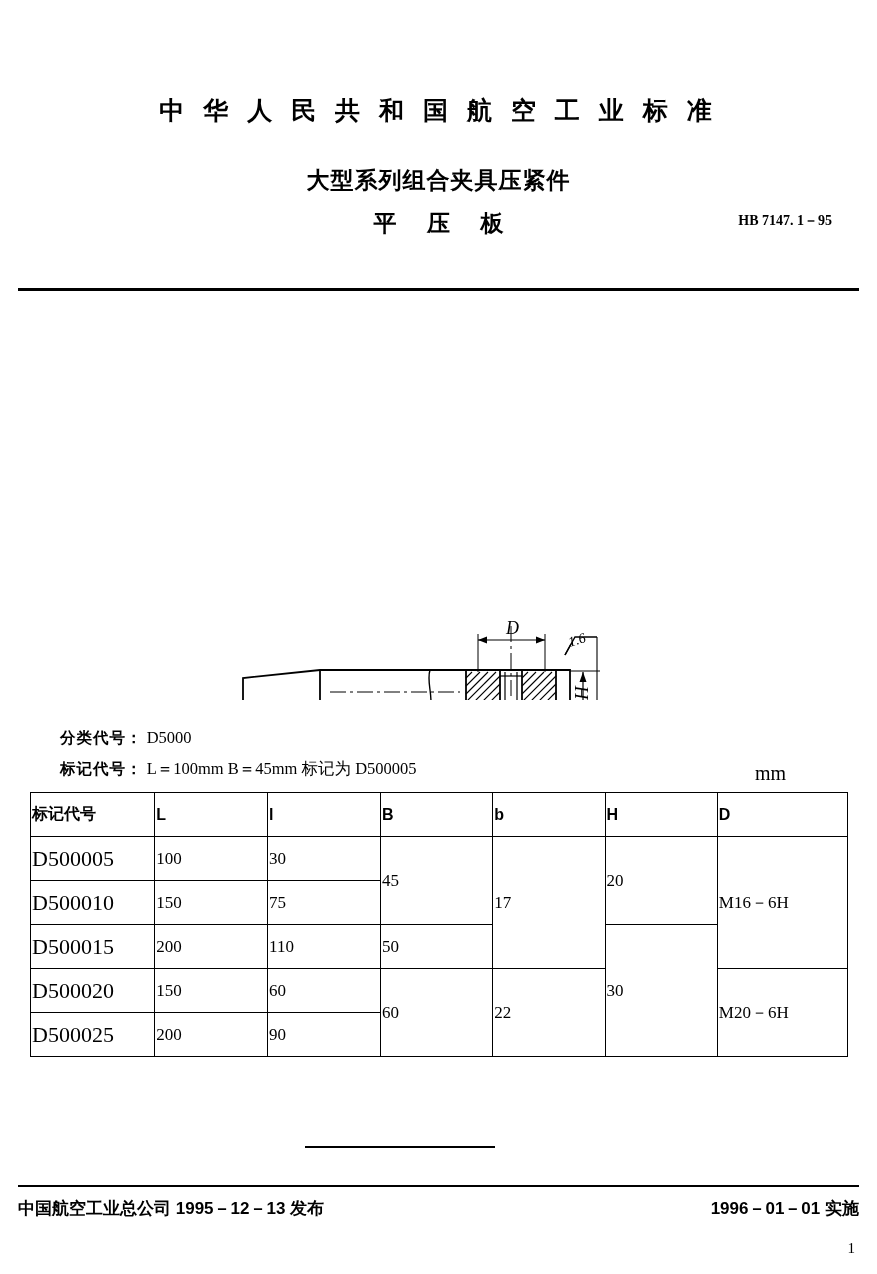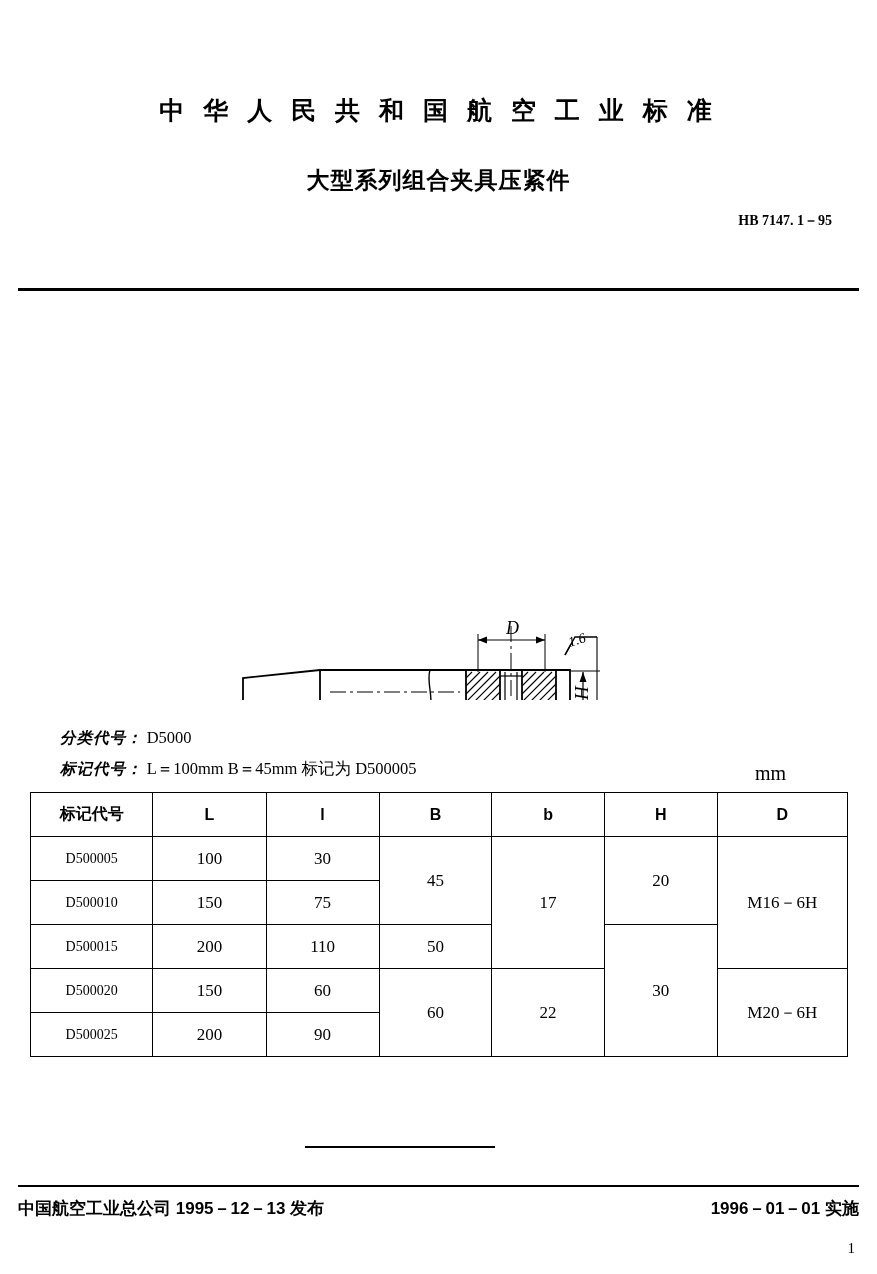--- a/index.html
+++ b/index.html
@@ -85,60 +85,59 @@
   }
   .spec .line {
     margin-bottom: 9px;
     white-space: nowrap;
   }
   .spec .lbl {
     font-family: "Liberation Sans", sans-serif;
     font-weight: bold;
     font-size: 15.5px;
     letter-spacing: 1px;
-    font-style: italic;
   }
   .unit {
     position: absolute;
     left: 755px;
     top: 762px;
     font-family: "Liberation Serif", serif;
     font-size: 20px;
   }
 
   
   table.dims {
     position: absolute;
     left: 30px;
     top: 792px;
     width: 818px;
     border-collapse: collapse;
     font-family: "Liberation Serif", serif;
     font-size: 17px;
-    text-align: center;
+    text-align: left;
   }
   table.dims th, table.dims td {
     border: 1.6px solid #000;
     height: 41px;
     font-weight: normal;
   }
   table.dims th {
     font-family: "Liberation Sans", sans-serif;
     font-weight: bold;
     font-size: 16px;
   }
   table.dims th.col-code { width: 124px; }
   table.dims th.col-L { width: 116px; }
   table.dims th.col-l { width: 116px; }
   table.dims th.col-B { width: 116px; }
   table.dims th.col-b { width: 116px; }
   table.dims th.col-H { width: 116px; }
   table.dims th.col-D { width: 134px; }
   table.dims td.code {
-    font-size: 14px;
+    font-size: 22px;
   }
 
   
   .notes {
     position: absolute;
     left: 56px;
     top: 1048px;
     font-family: "Liberation Serif", serif;
     font-size: 16.5px;
   }
@@ -188,20 +187,21 @@
 </style>
 </head>
 <body>
 
 <div class="page">
 
   <div class="std-header">中 华 人 民 共 和 国 航 空 工 业 标 准</div>
 
   <div class="title-block">
     <div class="title-main">大型系列组合夹具压紧件</div>
+    <div class="title-sub">平 压 板</div>
     <div class="std-number">HB 7147. 1－95</div>
   </div>
 
   <div class="rule-top"></div>
 
   <div class="drawing">
     <svg width="877" height="400" viewBox="0 0 877 400">
       <g fill="none" stroke="#000" stroke-width="1.8">
 
         <path d="M 243,378 L 243,414 L 570,414 L 570,370 L 320,370 L 243,378 Z"></path>

